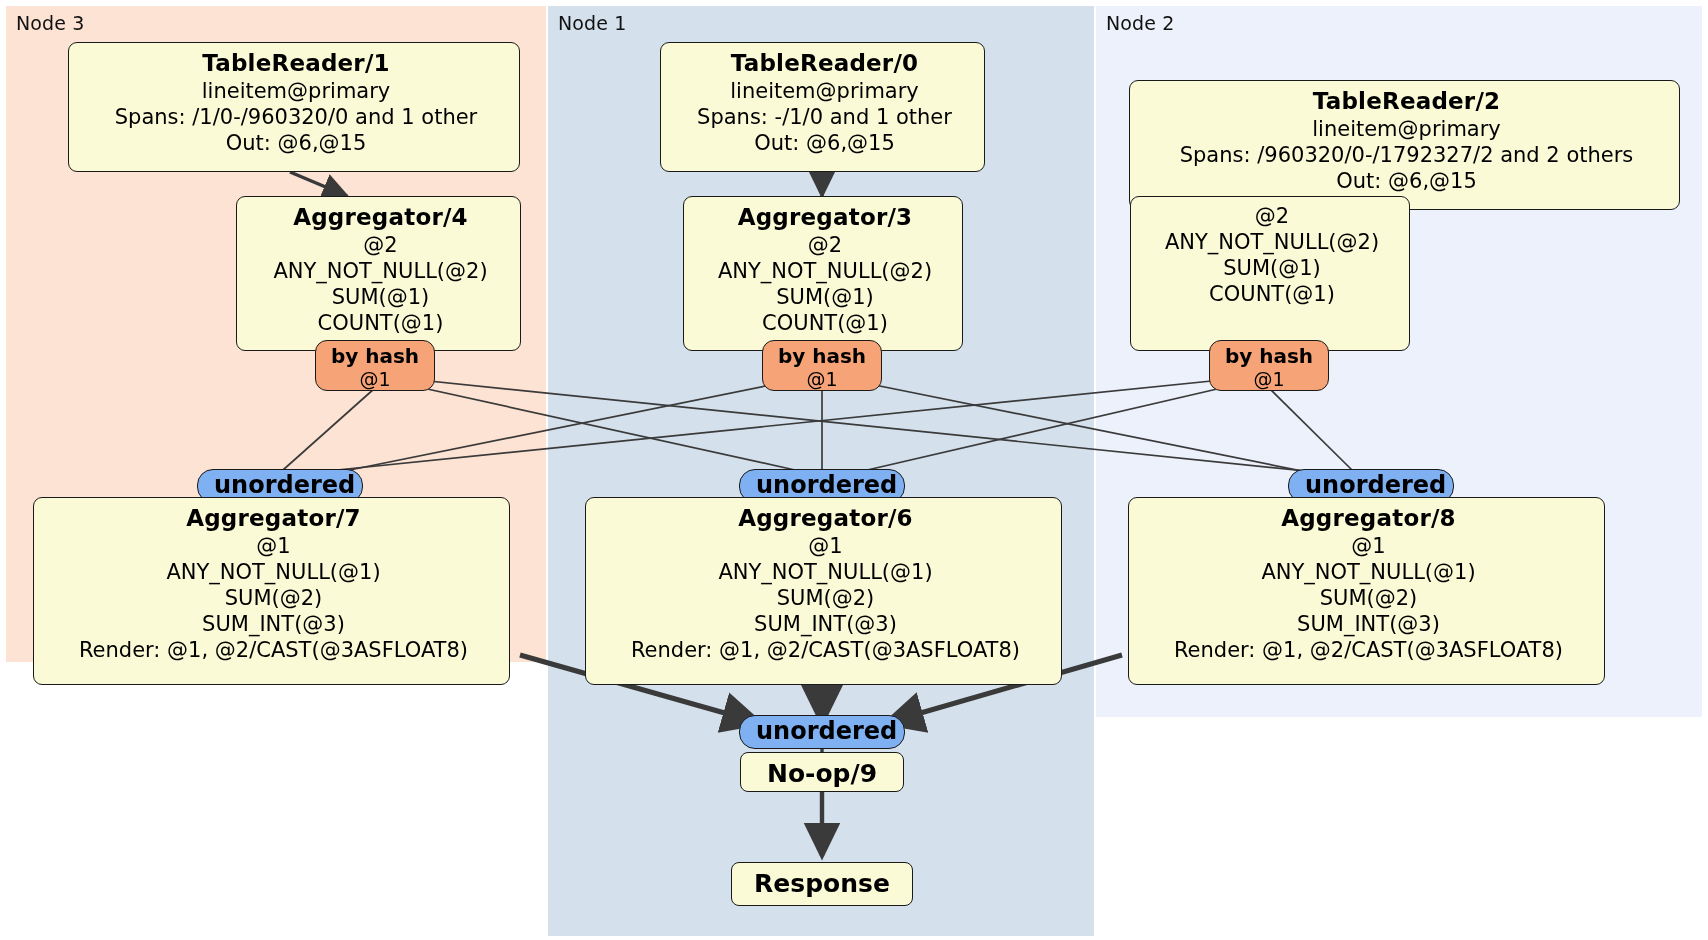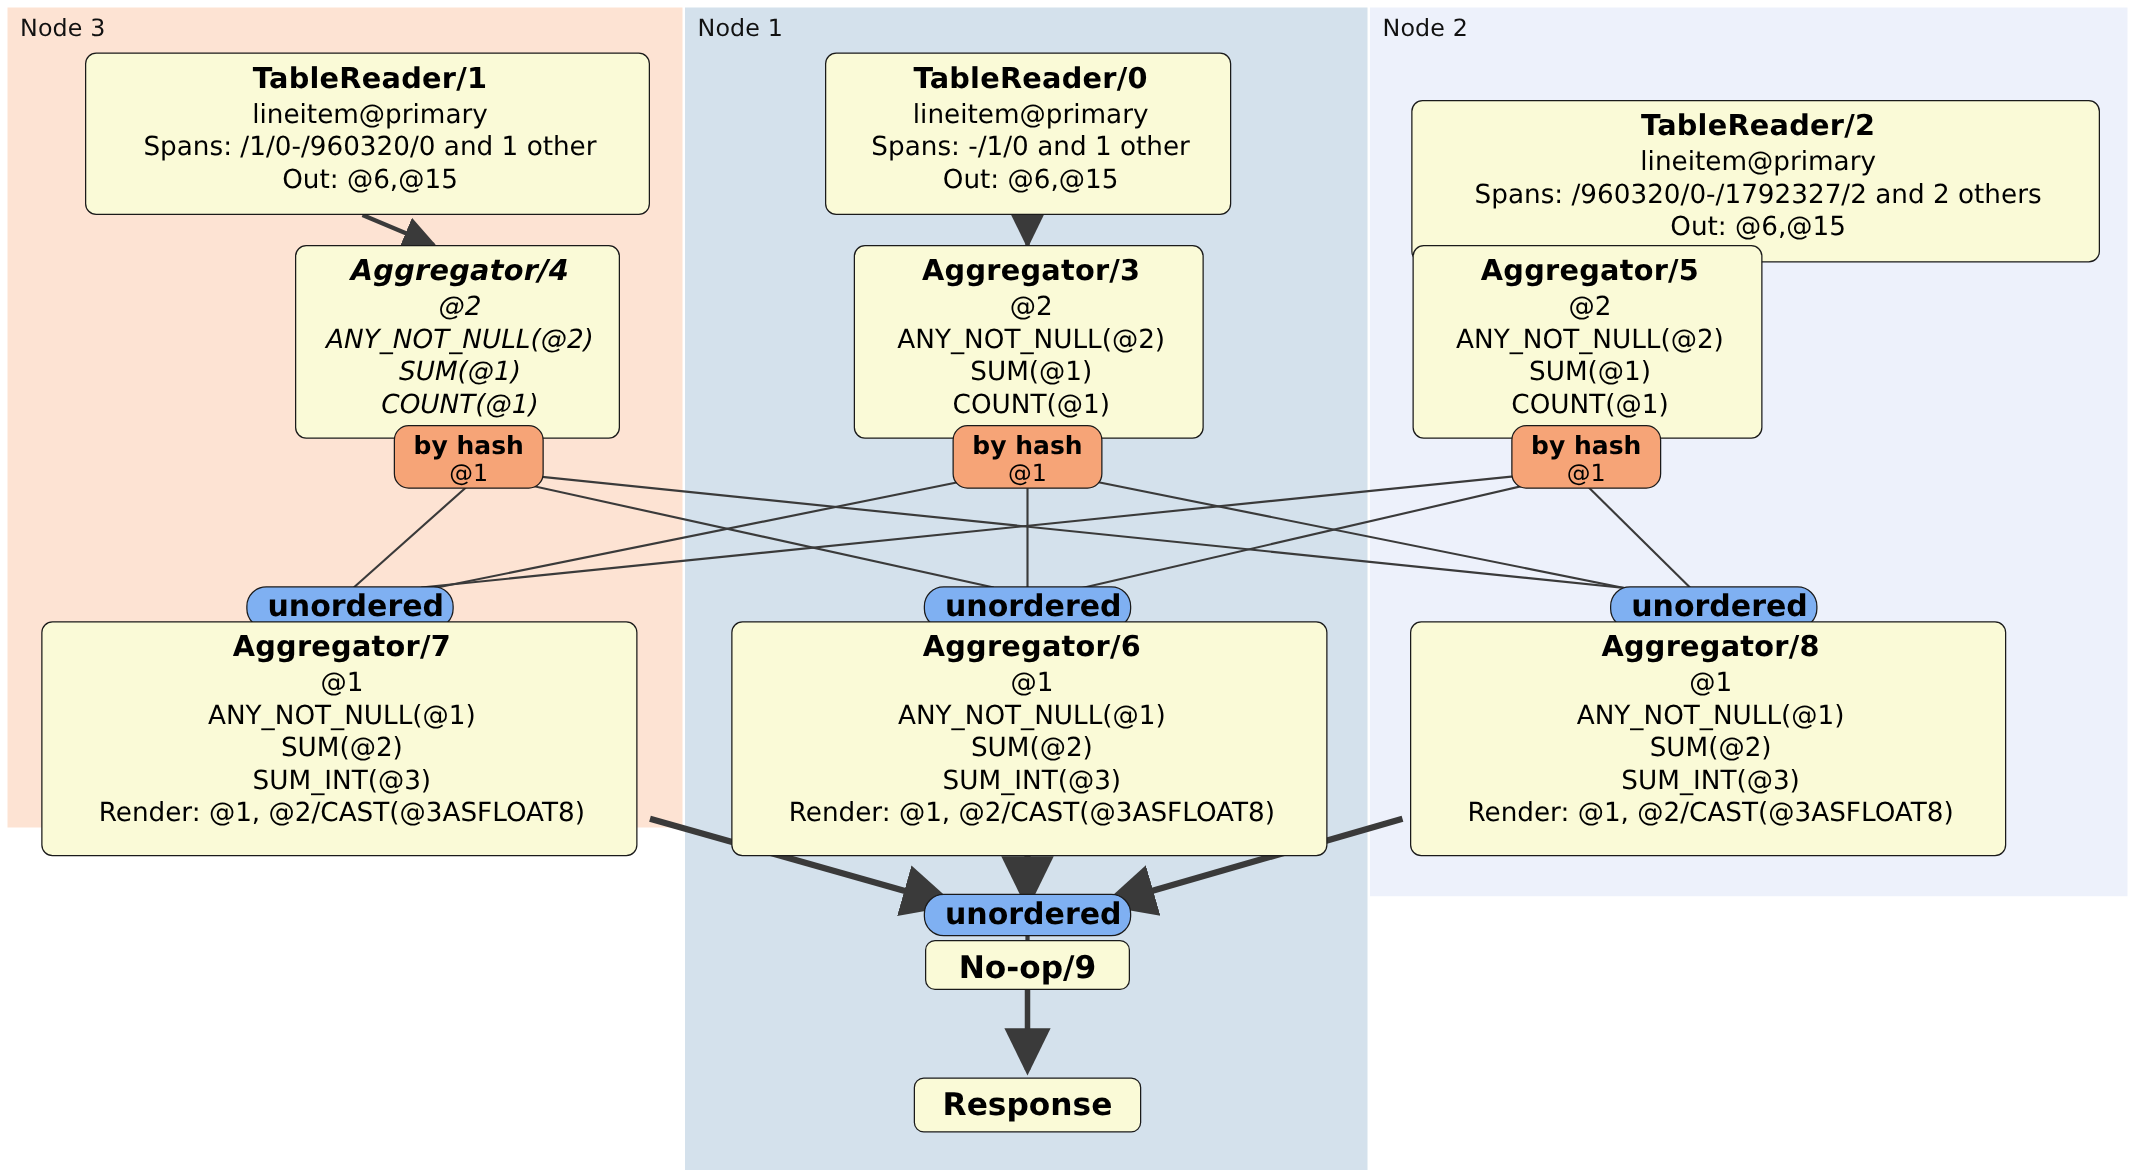--- a/index.html
+++ b/index.html
@@ -104,38 +104,37 @@
     <div class="ln">Out: @6,@15</div>
   </div>
 
   <div class="proc" style="left:1129px;top:42px;width:551px;height:130px;margin-top:38px;">
     <div class="ttl">TableReader/2</div>
     <div class="ln">lineitem@primary</div>
     <div class="ln">Spans: /960320/0-/1792327/2 and 2 others</div>
     <div class="ln">Out: @6,@15</div>
   </div>
 
-  <div class="proc" style="left:236px;top:196px;width:260px;height:155px;font-style:italic;">
+  <div class="proc" style="left:236px;top:196px;width:285px;height:155px;">
     <div class="ttl">Aggregator/4</div>
     <div class="ln">@2</div>
     <div class="ln">ANY_NOT_NULL(@2)</div>
     <div class="ln">SUM(@1)</div>
     <div class="ln">COUNT(@1)</div>
   </div>
 
   <div class="proc" style="left:683px;top:196px;width:280px;height:155px;">
     <div class="ttl">Aggregator/3</div>
     <div class="ln">@2</div>
     <div class="ln">ANY_NOT_NULL(@2)</div>
     <div class="ln">SUM(@1)</div>
     <div class="ln">COUNT(@1)</div>
   </div>
 
   <div class="proc" style="left:1130px;top:196px;width:280px;height:155px;">
-    <div class="ttl">Aggregator/5</div>
     <div class="ln">@2</div>
     <div class="ln">ANY_NOT_NULL(@2)</div>
     <div class="ln">SUM(@1)</div>
     <div class="ln">COUNT(@1)</div>
   </div>
 
   <div class="pill pill-hash" style="left:315px;top:340px;width:120px;">
     <div class="hl">by hash</div>
     <div class="hs">@1</div>
   </div>

